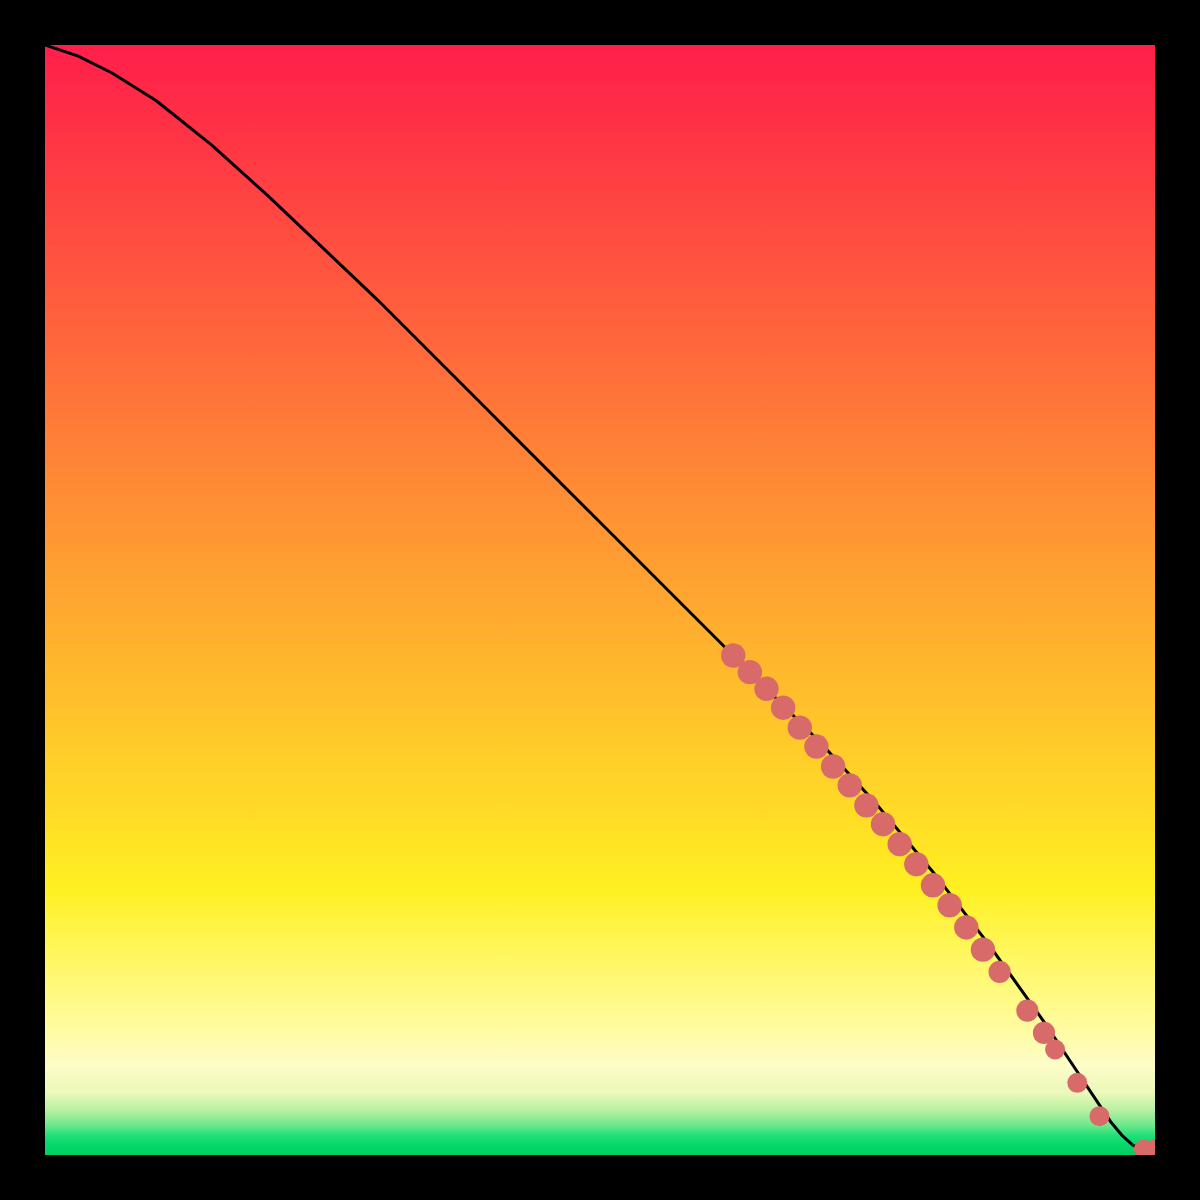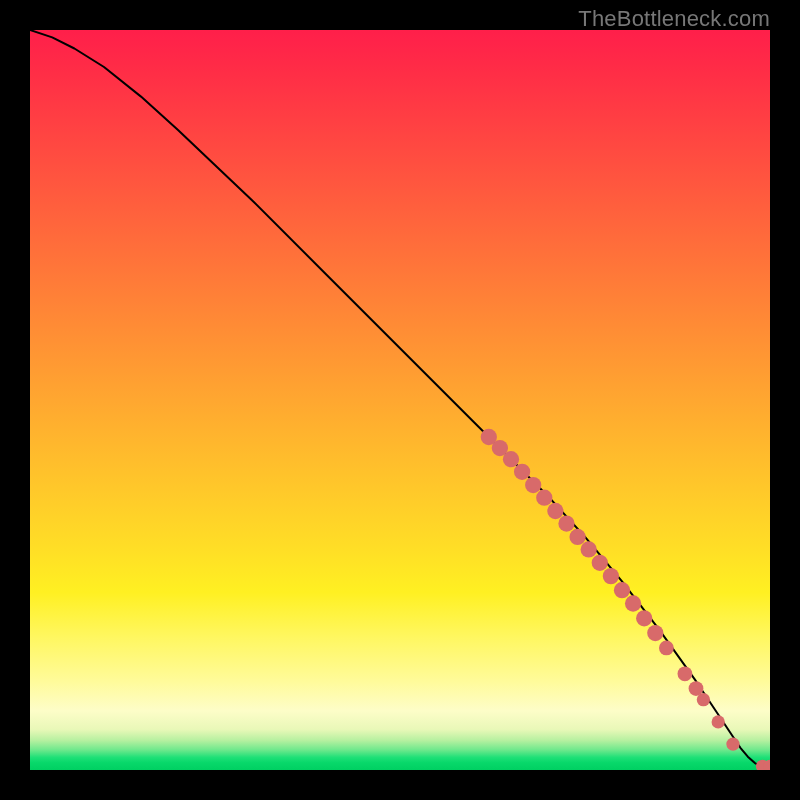--- a/index.html
+++ b/index.html
@@ -62,21 +62,20 @@
     left: 0;
     top: 0;
     width: 740px;
     height: 740px;
   }
 </style>
 </head>
 <body>
 
 <div class="stage">
-  <div class="attribution">TheBottleneck.com</div>
 
   <div class="plot">
     <svg class="overlay" viewBox="0 0 740 740" preserveAspectRatio="none">
       <path id="curve-path" fill="none" stroke="#000000" stroke-width="2" stroke-linecap="round" stroke-linejoin="round" d="M0.00 0.00 L22.20 7.40 L44.40 18.50 L74.00 37.00 L111.00 66.60 L148.00 99.90 L222.00 170.20 L296.00 244.20 L370.00 318.20 L444.00 392.20 L481.00 429.20 L518.00 466.20 L555.00 506.90 L592.00 551.30 L629.00 599.40 L666.00 651.20 L688.20 684.50 L703.00 706.70 L710.40 717.80 L717.80 726.68 L725.20 733.34 L732.60 736.67 L740.00 736.67"></path>
       <g id="markers-group">
           <circle cx="458.80" cy="407.00" r="8.14" fill="#d86a6a" stroke="#b94f4f" stroke-width="0"></circle>
           <circle cx="469.90" cy="418.10" r="8.14" fill="#d86a6a" stroke="#b94f4f" stroke-width="0"></circle>
           <circle cx="481.00" cy="429.20" r="8.14" fill="#d86a6a" stroke="#b94f4f" stroke-width="0"></circle>
           <circle cx="492.10" cy="441.78" r="8.14" fill="#d86a6a" stroke="#b94f4f" stroke-width="0"></circle>
           <circle cx="503.20" cy="455.10" r="8.14" fill="#d86a6a" stroke="#b94f4f" stroke-width="0"></circle>

